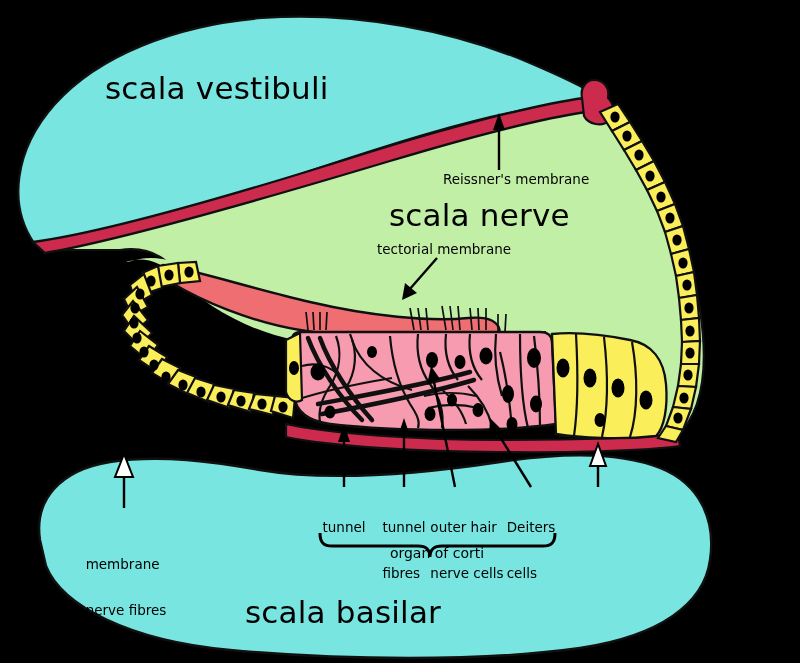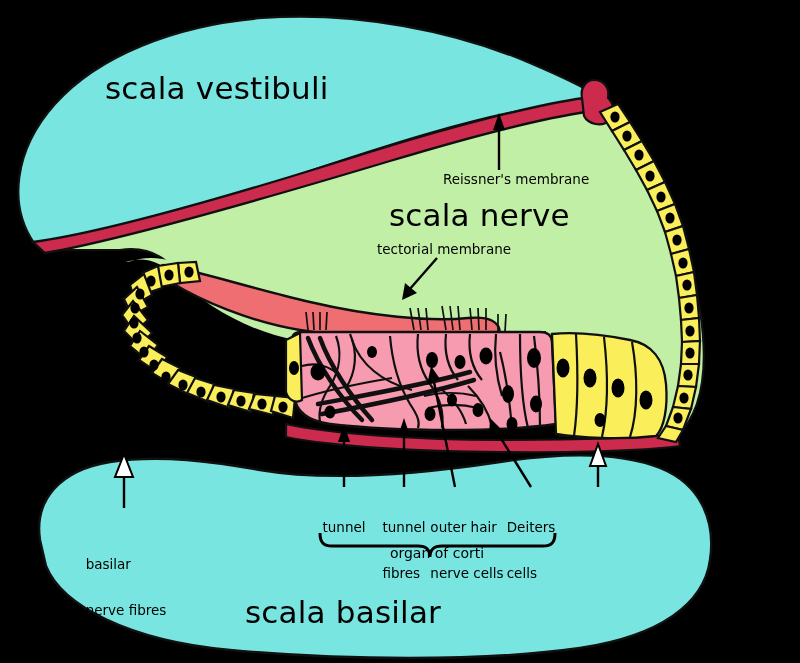--- a/index.html
+++ b/index.html
@@ -356,21 +356,21 @@
 
   <div class="lbl lbl-big" style="left:389px; top:198px;">scala nerve</div>
 
   <div class="lbl lbl-big" style="left:245px; top:595px;">scala basilar</div>
 
   <div class="lbl lbl-small" style="left:443px; top:172px;">Reissner's membrane</div>
 
   <div class="lbl lbl-small" style="left:377px; top:242px;">tectorial membrane</div>
 
   <div class="lbl lbl-small center" style="left:126px; top:527px;">
-    <div>basilar</div>
+    <div>membrane</div>
     <div>nerve fibres</div>
   </div>
 
   <div class="lbl lbl-small center" style="left:344px; top:490px;">
     <div>tunnel</div>
   </div>
 
   <div class="lbl lbl-small center" style="left:404px; top:490px;">
     <div>tunnel</div>
     <div>fibres</div>

